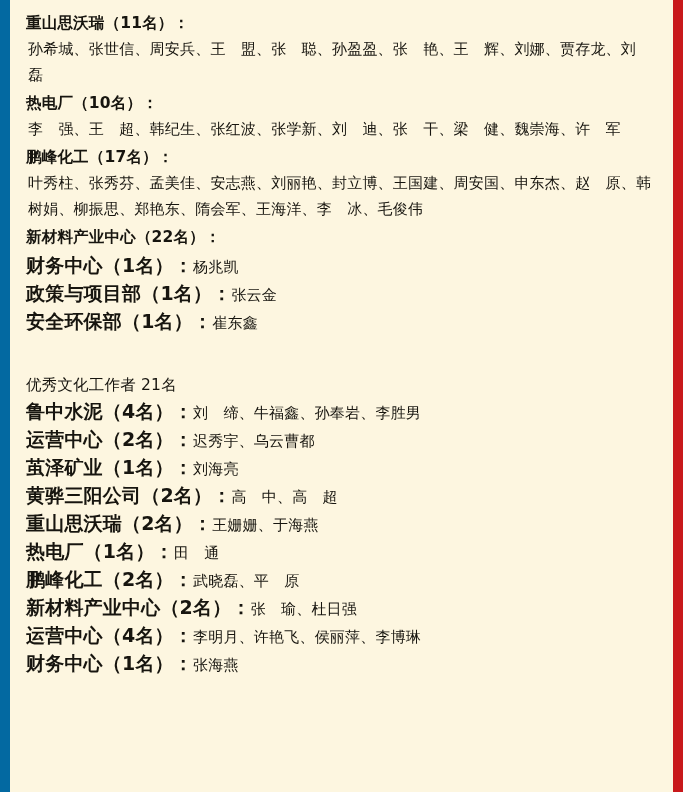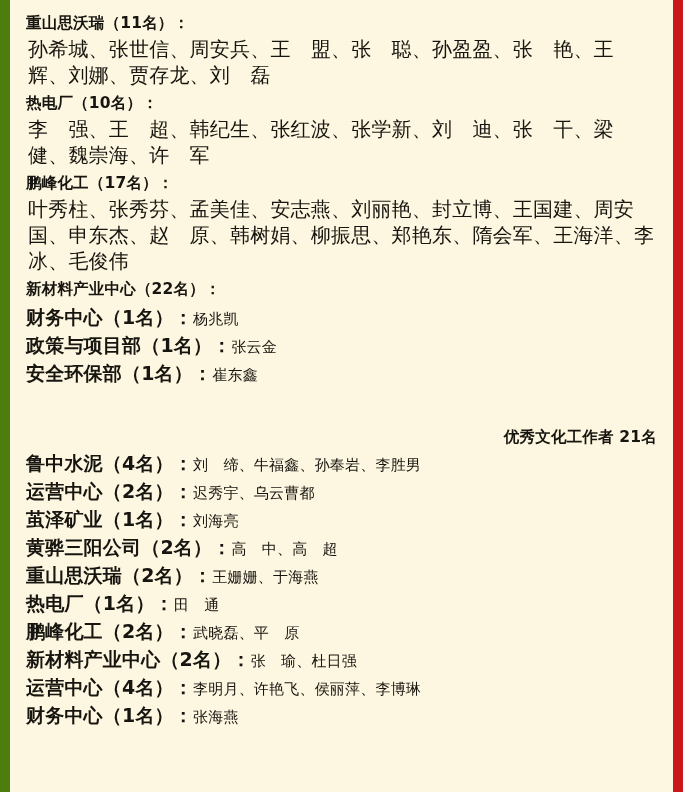--- a/index.html
+++ b/index.html
@@ -10,21 +10,21 @@
     width: 683px;
     height: 792px;
     background: #c8181b;
     font-family: "DejaVu Sans", sans-serif;
     overflow: hidden;
   }
   .page {
     position: relative;
     width: 615px;
     height: 792px;
-    background: #4d7c0f;
+    background: #0369a1;
     box-sizing: border-box;
     padding: 0 10px;
   }
   .inner {
     position: relative;
     width: 663px;
     height: 792px;
     background: #fdf6e0;
     box-sizing: border-box;
     padding: 10px 16px 0 16px;
@@ -34,43 +34,42 @@
     margin-bottom: 2px;
   }
   .head {
     font-weight: bold;
     font-size: 15.5px;
     color: #17150f;
     line-height: 26px;
     letter-spacing: 0.2px;
   }
   .names {
-    font-size: 20px;
+    font-size: 15px;
     color: #17150f;
     line-height: 26px;
     letter-spacing: 0.2px;
     padding-left: 2px;
   }
   .inline-row {
     font-size: 15px;
     color: #17150f;
     line-height: 26px;
     letter-spacing: 0.2px;
   }
   .inline-row .lbl {
     font-weight: bold;
     font-size: 19px;
   }
   .section-title {
-    font-weight: bold;
+    font-weight: normal;
     font-size: 15.5px;
     color: #17150f;
     line-height: 26px;
     letter-spacing: 0.2px;
-    text-align: right;
   }
   .gap {
     height: 34px;
   }
   .sec2 {
     margin-top: 2px;
   }
 </style>
 </head>
 <body>

